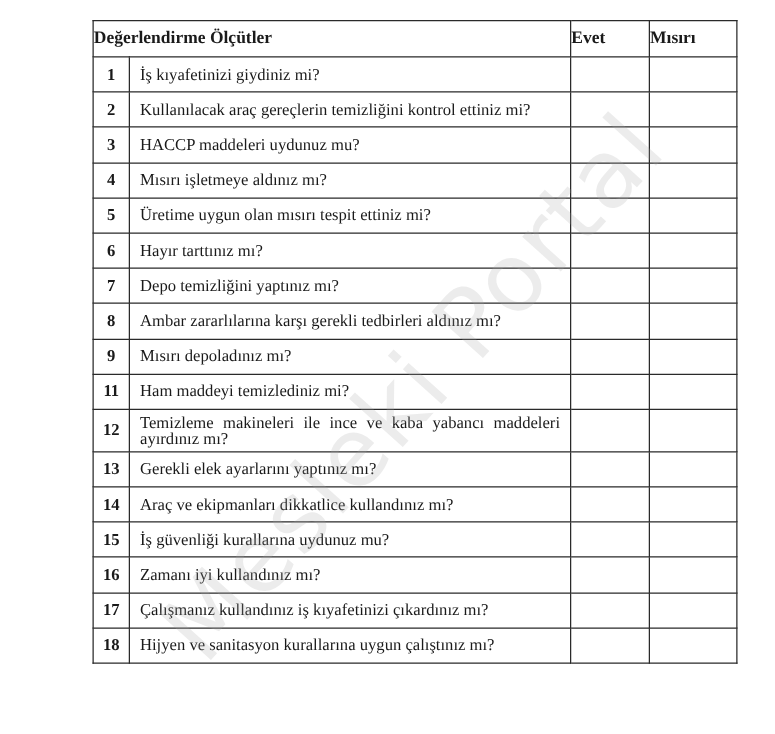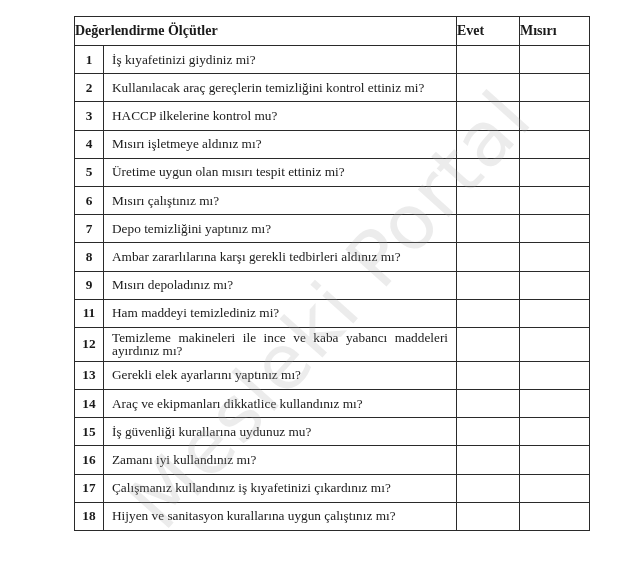--- a/index.html
+++ b/index.html
@@ -106,39 +106,39 @@
           <td class="check"></td>
         </tr>
         <tr class="row">
           <td class="num">2</td>
           <td class="q">Kullanılacak araç gereçlerin temizliğini kontrol ettiniz mi?</td>
           <td class="check"></td>
           <td class="check"></td>
         </tr>
         <tr class="row">
           <td class="num">3</td>
-          <td class="q">HACCP ilkelerine kontrol mu?</td>
+          <td class="q">HACCP maddeleri uydunuz mu?</td>
           <td class="check"></td>
           <td class="check"></td>
         </tr>
         <tr class="row">
           <td class="num">4</td>
           <td class="q">Mısırı işletmeye aldınız mı?</td>
           <td class="check"></td>
           <td class="check"></td>
         </tr>
         <tr class="row">
           <td class="num">5</td>
           <td class="q">Üretime uygun olan mısırı tespit ettiniz mi?</td>
           <td class="check"></td>
           <td class="check"></td>
         </tr>
         <tr class="row">
           <td class="num">6</td>
-          <td class="q">Mısırı çalıştınız mı?</td>
+          <td class="q">Hayır tarttınız mı?</td>
           <td class="check"></td>
           <td class="check"></td>
         </tr>
         <tr class="row">
           <td class="num">7</td>
           <td class="q">Depo temizliğini yaptınız mı?</td>
           <td class="check"></td>
           <td class="check"></td>
         </tr>
         <tr class="row">

